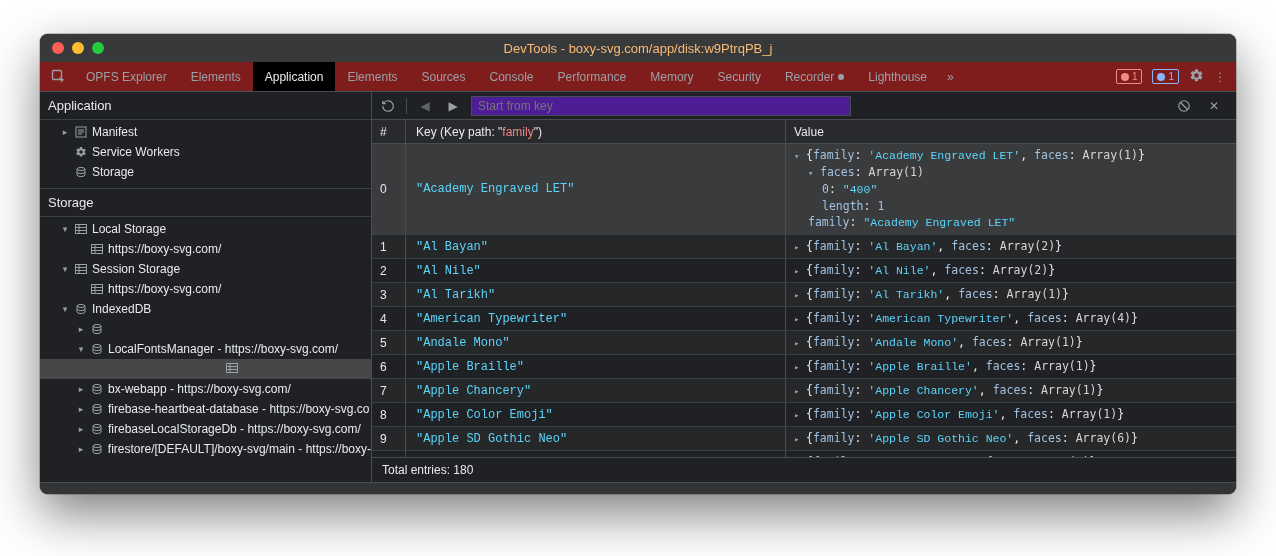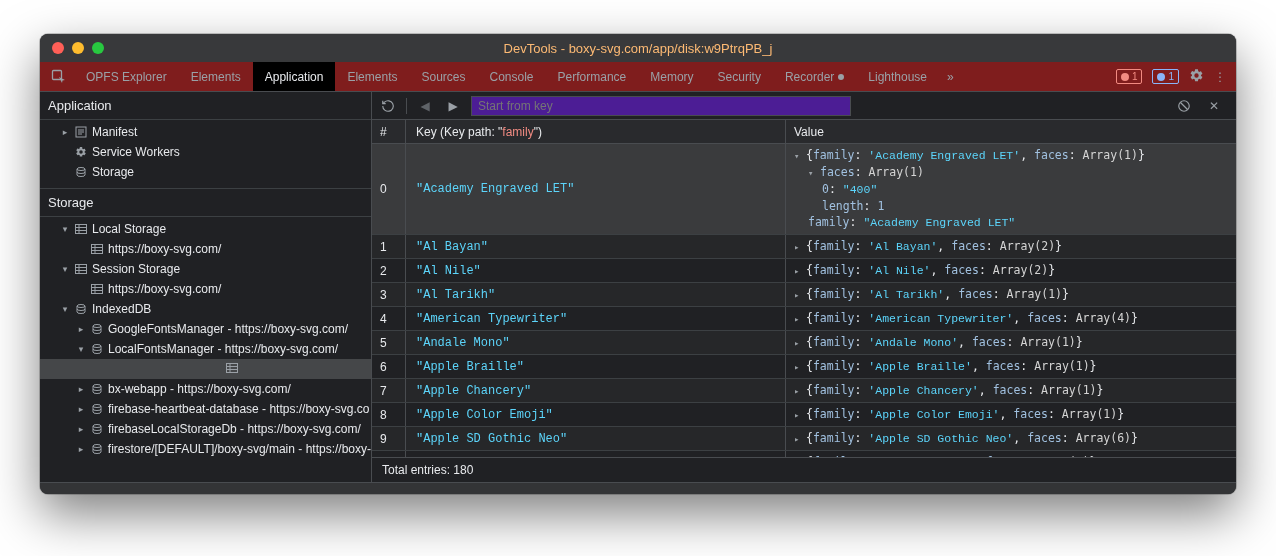--- a/index.html
+++ b/index.html
@@ -290,21 +290,20 @@
         <div id="idb-children">
             <div class="tree-row indent2">
               <span class="arrow">▸</span>
               <span class="ico">
                 <svg width="12" height="12" viewBox="0 0 12 12" fill="none" stroke="#9aa0a6">
                   <ellipse cx="6" cy="3" rx="4" ry="1.5"></ellipse>
                   <path d="M2 3 v6 a4 1.5 0 0 0 8 0 v-6"></path>
                   <path d="M2 6 a4 1.5 0 0 0 8 0"></path>
                 </svg>
               </span>
-              <span>GoogleFontsManager - https://boxy-svg.com/</span>
             </div>
             <div class="tree-row indent2">
               <span class="arrow">▾</span>
               <span class="ico">
                 <svg width="12" height="12" viewBox="0 0 12 12" fill="none" stroke="#9aa0a6">
                   <ellipse cx="6" cy="3" rx="4" ry="1.5"></ellipse>
                   <path d="M2 3 v6 a4 1.5 0 0 0 8 0 v-6"></path>
                   <path d="M2 6 a4 1.5 0 0 0 8 0"></path>
                 </svg>
               </span>

